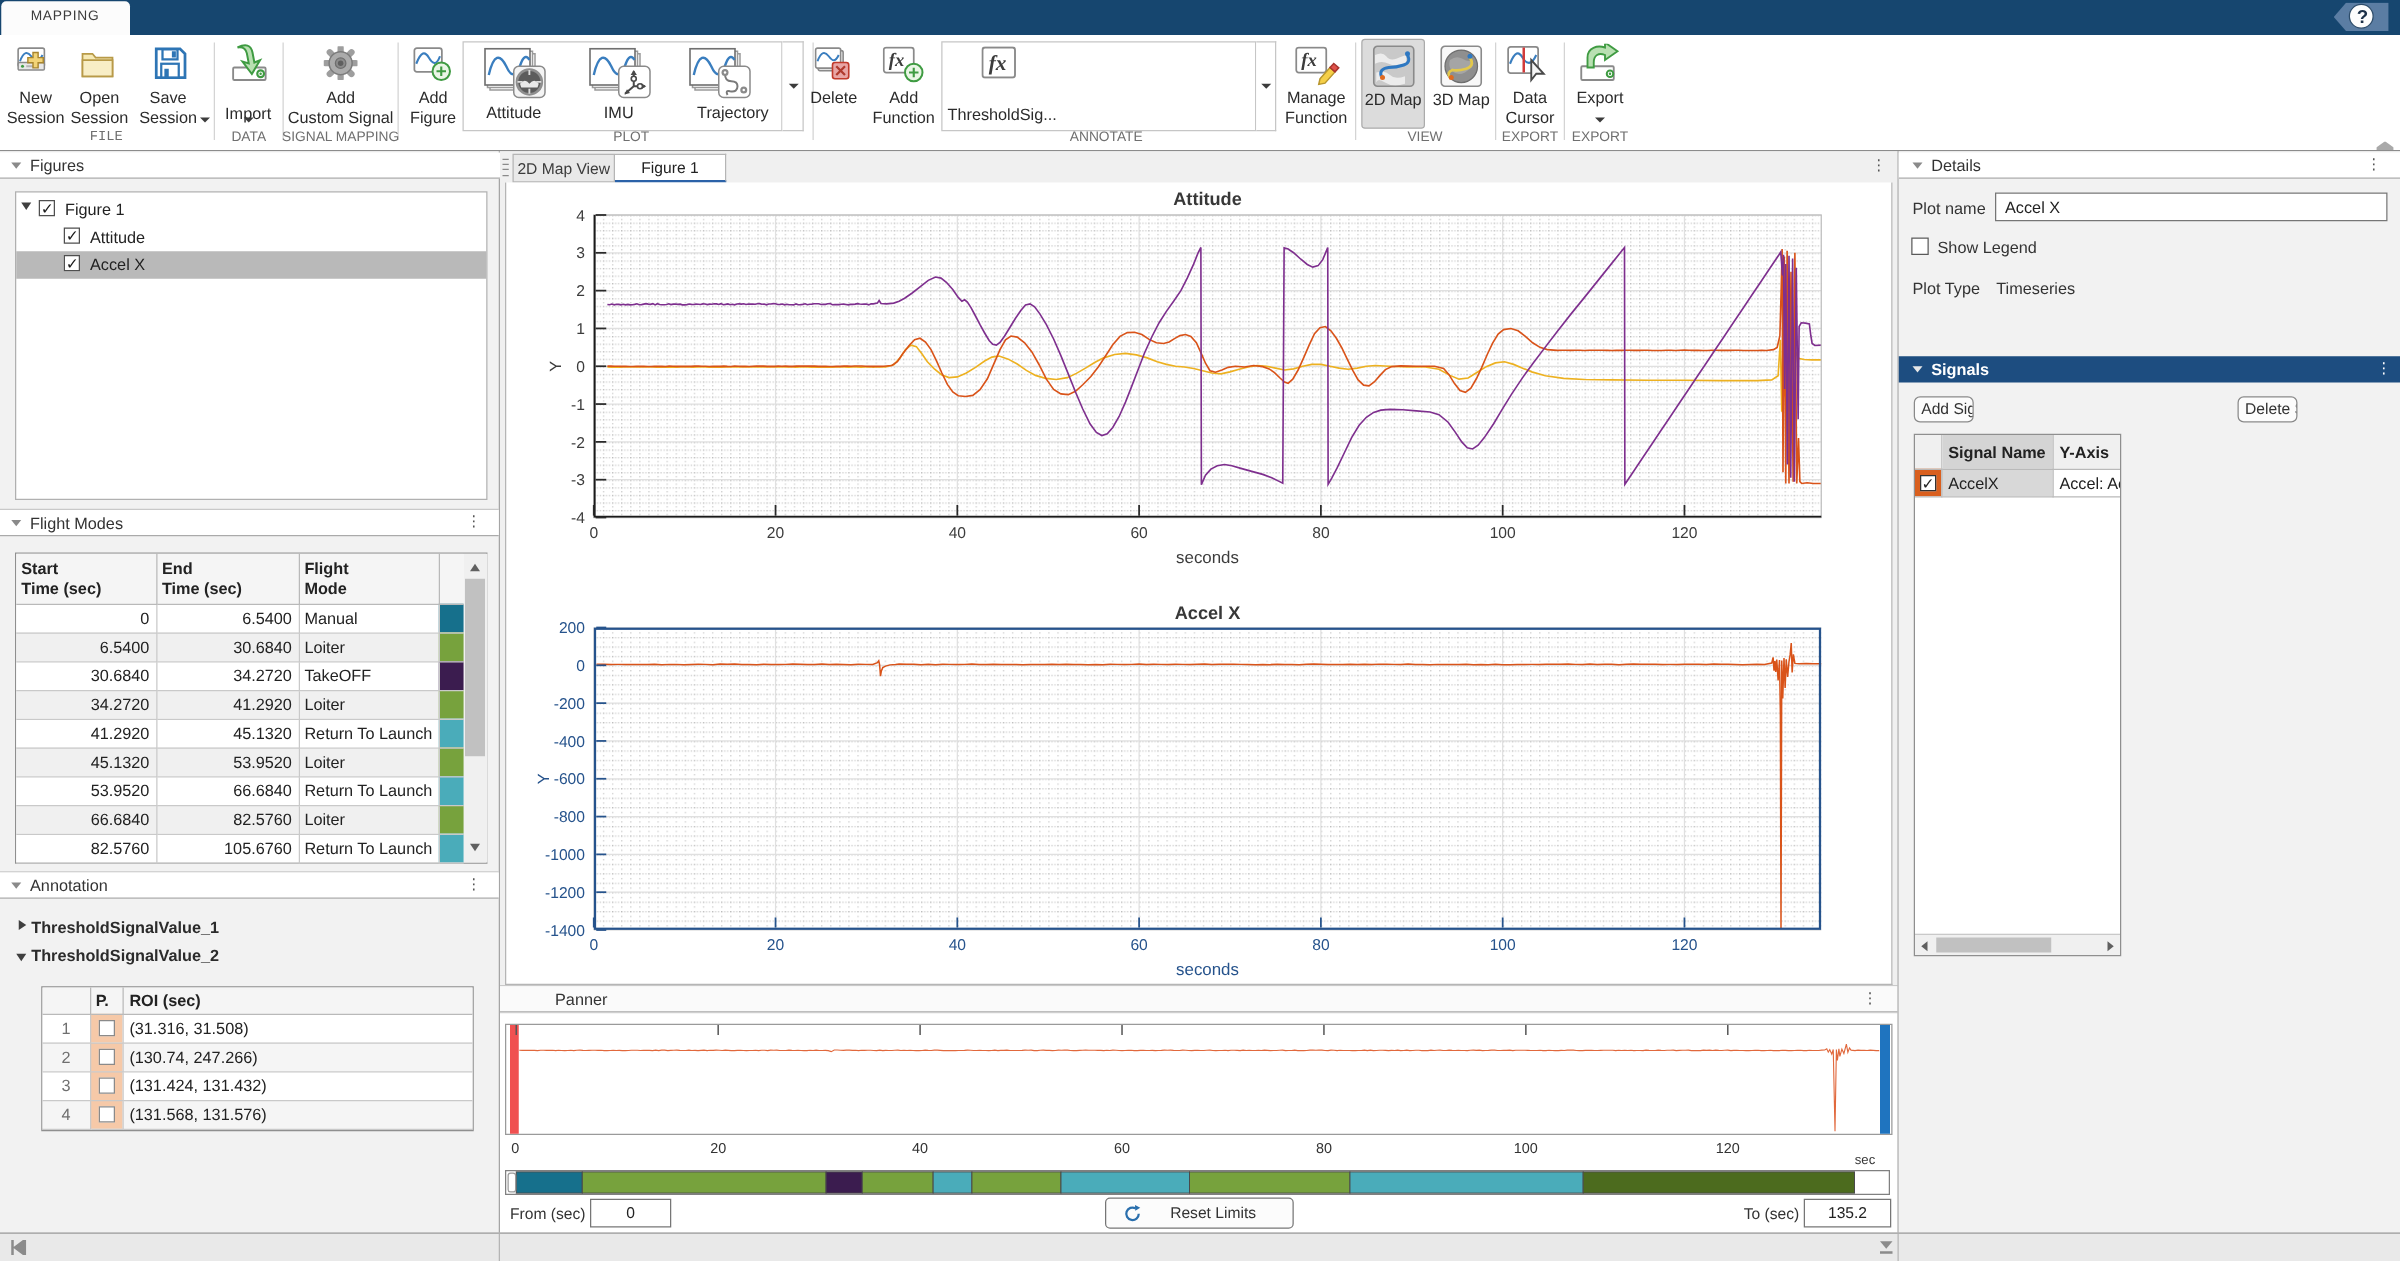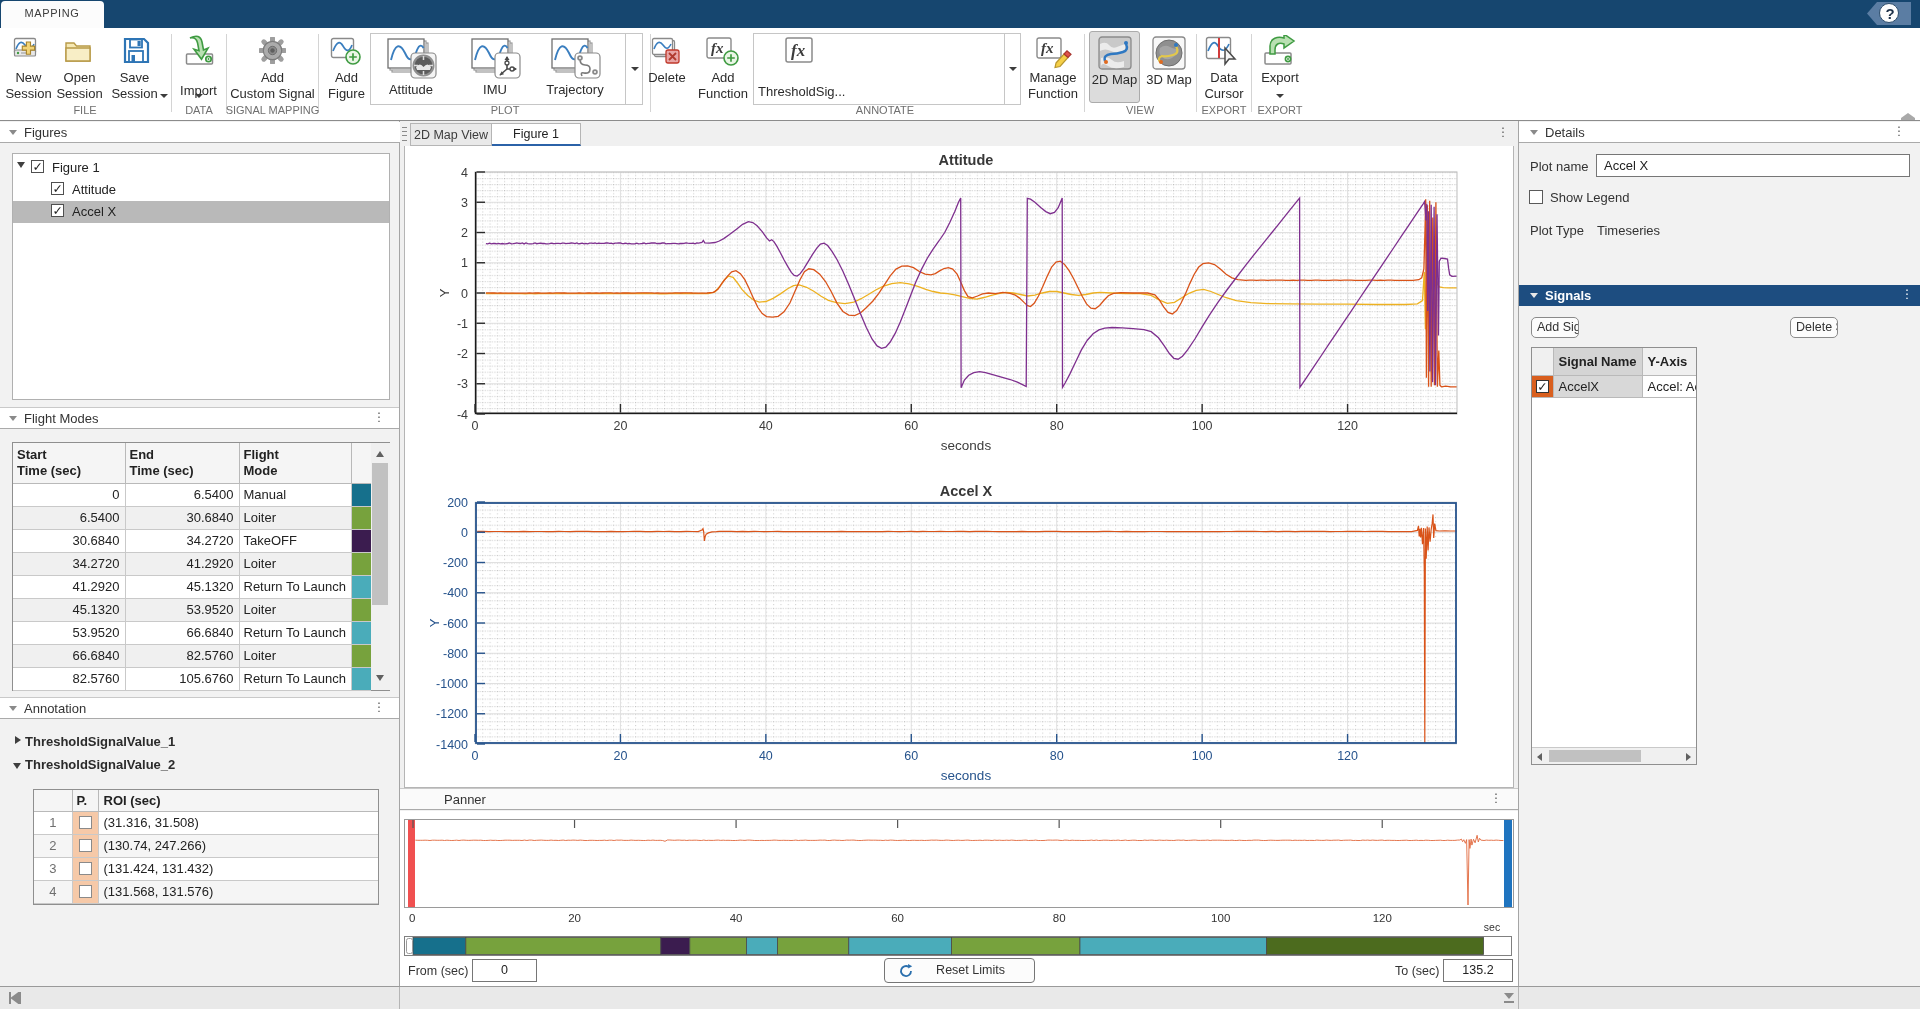--- a/index.html
+++ b/index.html
@@ -124,21 +124,21 @@
 <path d="M6 23 C10 6,15 6,20 16 C24 25,28 25,32 13 C34.5 7,37 8,38.5 11" fill="none" stroke="#3a7ebf" stroke-width="1.9"></path>
 <rect x="26" y="16" width="25" height="25" rx="4" fill="#fff" stroke="#8a8a8a" stroke-width="1.2"></rect>
 <path d="M31 22 q0 6 5 6 t5 4 q0 5 -6 4 q-4 -1 -2 3" fill="none" stroke="#7a7a7a" stroke-width="1.6"></path>
 <circle cx="31" cy="21" r="2.8" fill="#8a8a8a"></circle>
     <circle cx="31" cy="21" r="1" fill="#fff"></circle>
 <circle cx="46" cy="35" r="2.8" fill="#8a8a8a"></circle>
     <circle cx="46" cy="35" r="1" fill="#fff"></circle>
   </svg>
 <div class="itemlbl" style="left:371px;top:82px;width:80px;">Attitude</div>
 <div class="itemlbl" style="left:455px;top:82px;width:80px;">IMU</div>
-<div class="itemlbl" style="left:535px;top:82px;width:80px;">Trajectory</div>
+<div class="itemlbl" style="left:535px;top:82px;width:80px;text-align:right;">Trajectory</div>
 <div class="vsep" style="left:650px;"></div>
 
 <svg class="abs" style="left:651px;top:37px;" width="32" height="30" viewBox="0 0 32 30">
 <rect x="3.5" y="3.5" width="20" height="16" rx="1.5" fill="#fff" stroke="#8a8a8a" stroke-width="1.3"></rect>
 <rect x="1.5" y="1.5" width="20" height="16" rx="1.5" fill="#fff" stroke="#8a8a8a" stroke-width="1.3"></rect>
 <path d="M3 12 C6 4,9 4,12 8 S17 13,20 7" fill="none" stroke="#3a7ebf" stroke-width="1.6"></path>
 <rect x="15" y="13" width="13" height="13" rx="2" fill="#e8a5a5" stroke="#c0392b" stroke-width="1.3"></rect>
 <path d="M18 16 l7 7 M25 16 l-7 7" stroke="#b03a2e" stroke-width="1.8"></path>
 </svg>
 <div class="itemlbl" style="left:637px;top:70px;width:60px;">Delete</div>
@@ -200,21 +200,21 @@
 
 <svg class="abs" style="left:1261px;top:35px;" width="38" height="34" viewBox="0 0 38 34">
 <rect x="4" y="18" width="26" height="11" rx="1" fill="#fff" stroke="#8a8a8a" stroke-width="1.5"></rect>
 <path d="M8 20 l0 -8 c0 -8 8 -10 14 -8 l0 -4 l10 7 l-10 7 l0 -4 c-5 -2 -9 0 -9 6 l0 4 z" fill="#b9e0b2" stroke="#3f9b42" stroke-width="1.5" transform="translate(1,-1)"></path>
 <circle cx="27" cy="24" r="2.6" fill="#fff" stroke="#3f9b42" stroke-width="1.6"></circle>
 <circle cx="27" cy="24" r="1" fill="#3f9b42"></circle>
 </svg>
 <div class="itemlbl" style="left:1249px;top:70px;width:62px;">Export</div>
 <div class="dd" style="left:1276px;top:94px;"></div>
 
-<div class="glabel" style="left:20px;width:130px;">FILE</div>
+<div class="glabel" style="left:20px;width:130px;font-family:Liberation Mono, monospace;">FILE</div>
 <div class="glabel" style="left:168px;width:62px;">DATA</div>
 <div class="glabel" style="left:220px;width:105px;">SIGNAL MAPPING</div>
 <div class="glabel" style="left:440px;width:130px;">PLOT</div>
 <div class="glabel" style="left:820px;width:130px;">ANNOTATE</div>
 <div class="glabel" style="left:1075px;width:130px;">VIEW</div>
 <div class="glabel" style="left:1192px;width:64px;">EXPORT</div>
 <div class="glabel" style="left:1250px;width:60px;">EXPORT</div>
 
 <div class="abs" style="left:0;top:121px;width:399px;height:865px;background:#f2f2f2;"></div>
 <div class="abs" style="left:399px;top:121px;width:1px;height:888px;background:#a5a5a5;"></div>

